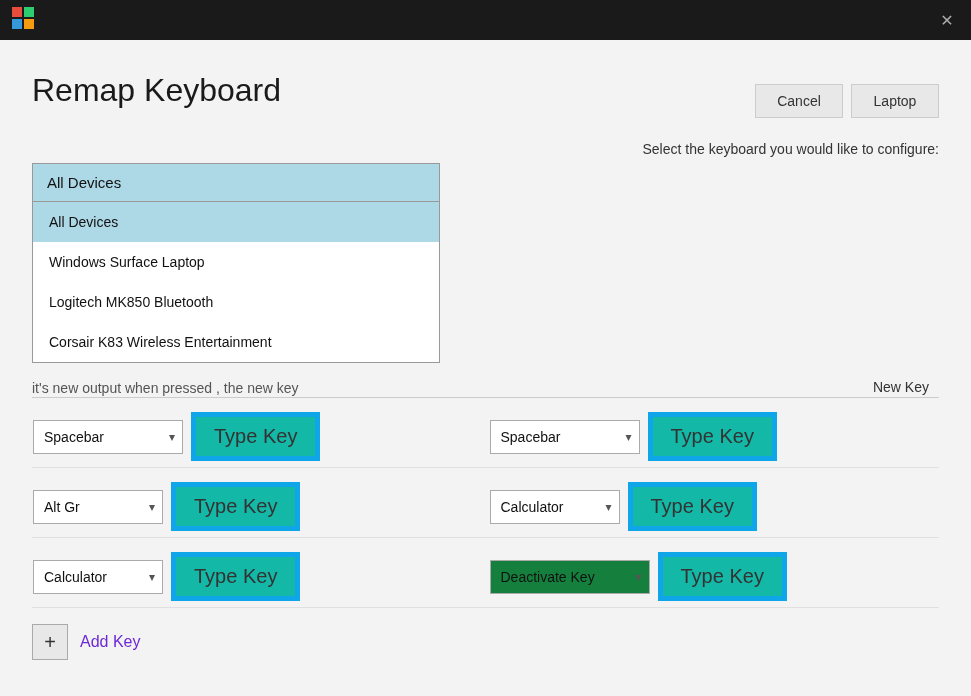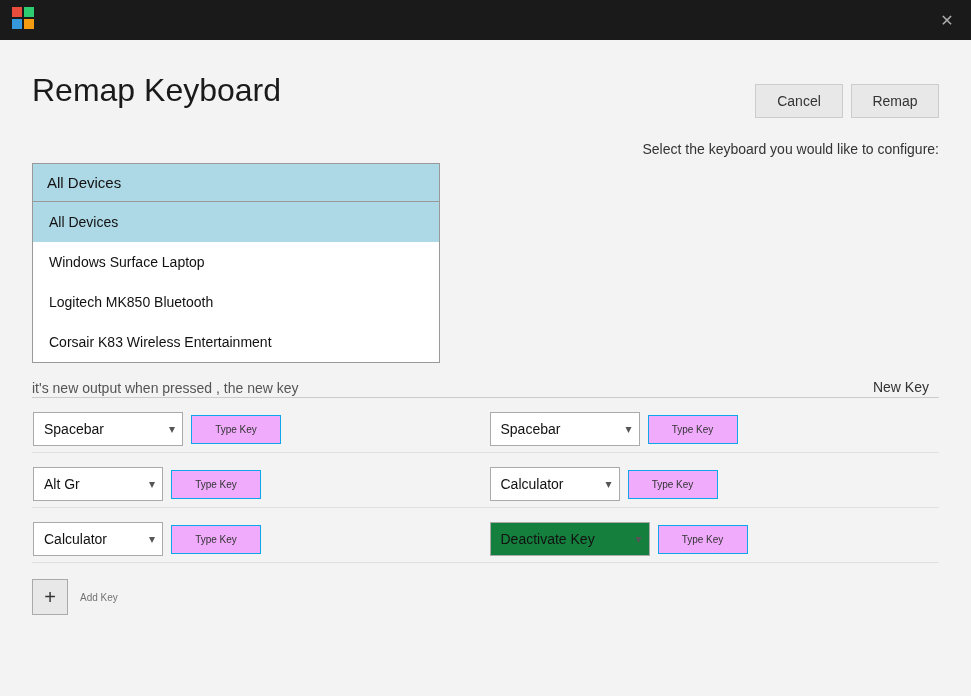--- a/index.html
+++ b/index.html
@@ -134,23 +134,23 @@
       position: absolute;
       right: 8px;
       top: 50%;
       transform: translateY(-50%);
       pointer-events: none;
       color: #555;
       font-size: 12px;
     }
     .type-key-btn {
       padding: 8px 18px;
-      font-size: 10px;
-      border: 1px solid #0ea5e9;
-      background: #f0abfc;
+      font-size: 20px;
+      border: 5px solid #0ea5e9;
+      background: #14b8a6;
       cursor: pointer;
       color: #333;
       min-width: 90px;
     }
     .row-left {
       display: flex;
       align-items: center;
       gap: 8px;
       width: 450px;
     }
@@ -172,22 +172,22 @@
       border: 1px solid #aaa;
       background: #e8e8e8;
       cursor: pointer;
       font-size: 20px;
       display: flex;
       align-items: center;
       justify-content: center;
       color: #333;
     }
     .add-key-label {
-      font-size: 10px;
-      color: #737373;
+      font-size: 16px;
+      color: #6d28d9;
     }
     .deactivate-select {
       background: #15803d;
       min-width: 160px;
     }
     .spacebar-select {
       min-width: 150px;
     }
   </style>
 </head>
@@ -204,21 +204,21 @@
   </div>
   <div class="titlebar-close">✕</div>
 </div>
 
 <div class="main-content">
 
   <div class="header-row">
     <h1 class="page-title">Remap Keyboard</h1>
     <div class="header-buttons">
       <button class="btn btn-cancel">Cancel</button>
-      <button class="btn btn-apply">Remap</button>
+      <button class="btn btn-apply">Laptop</button>
     </div>
   </div>
 
   <div class="select-label">Select the keyboard you would like to configure:</div>
 
   <div class="dropdown-wrapper">
     <div class="dropdown-selected">
       <span>All Devices</span>
     </div>
     <div class="dropdown-options">

